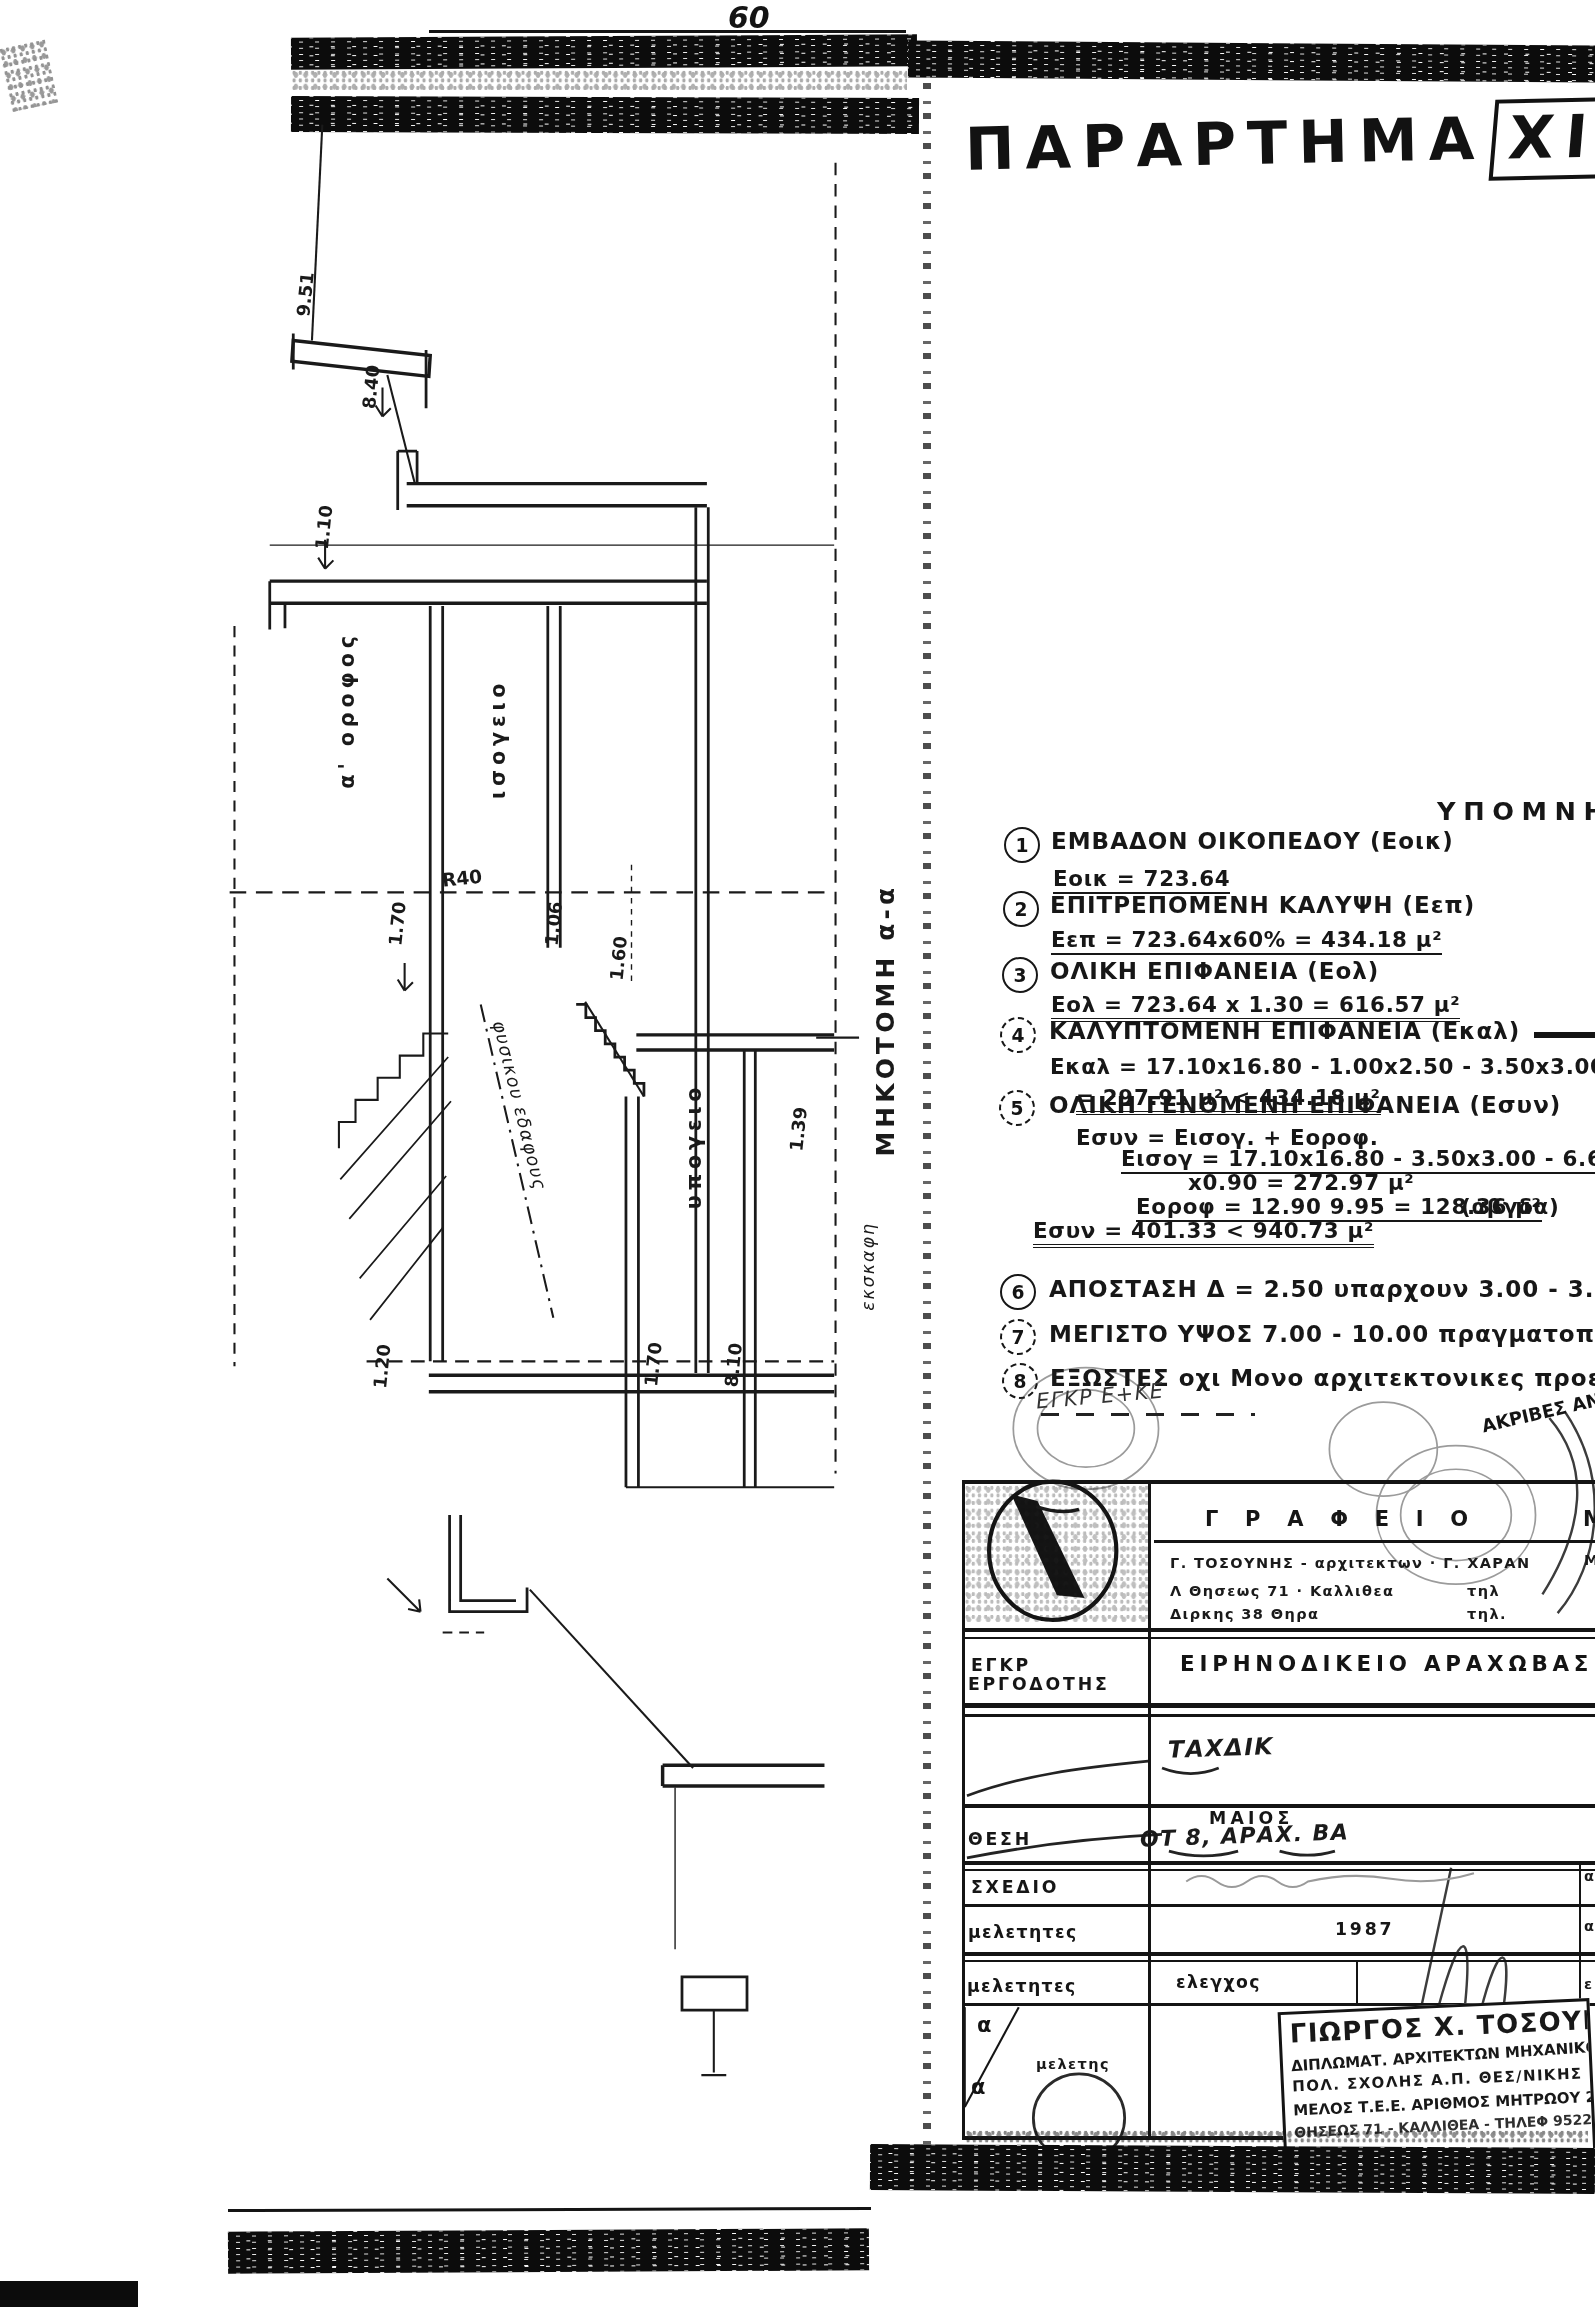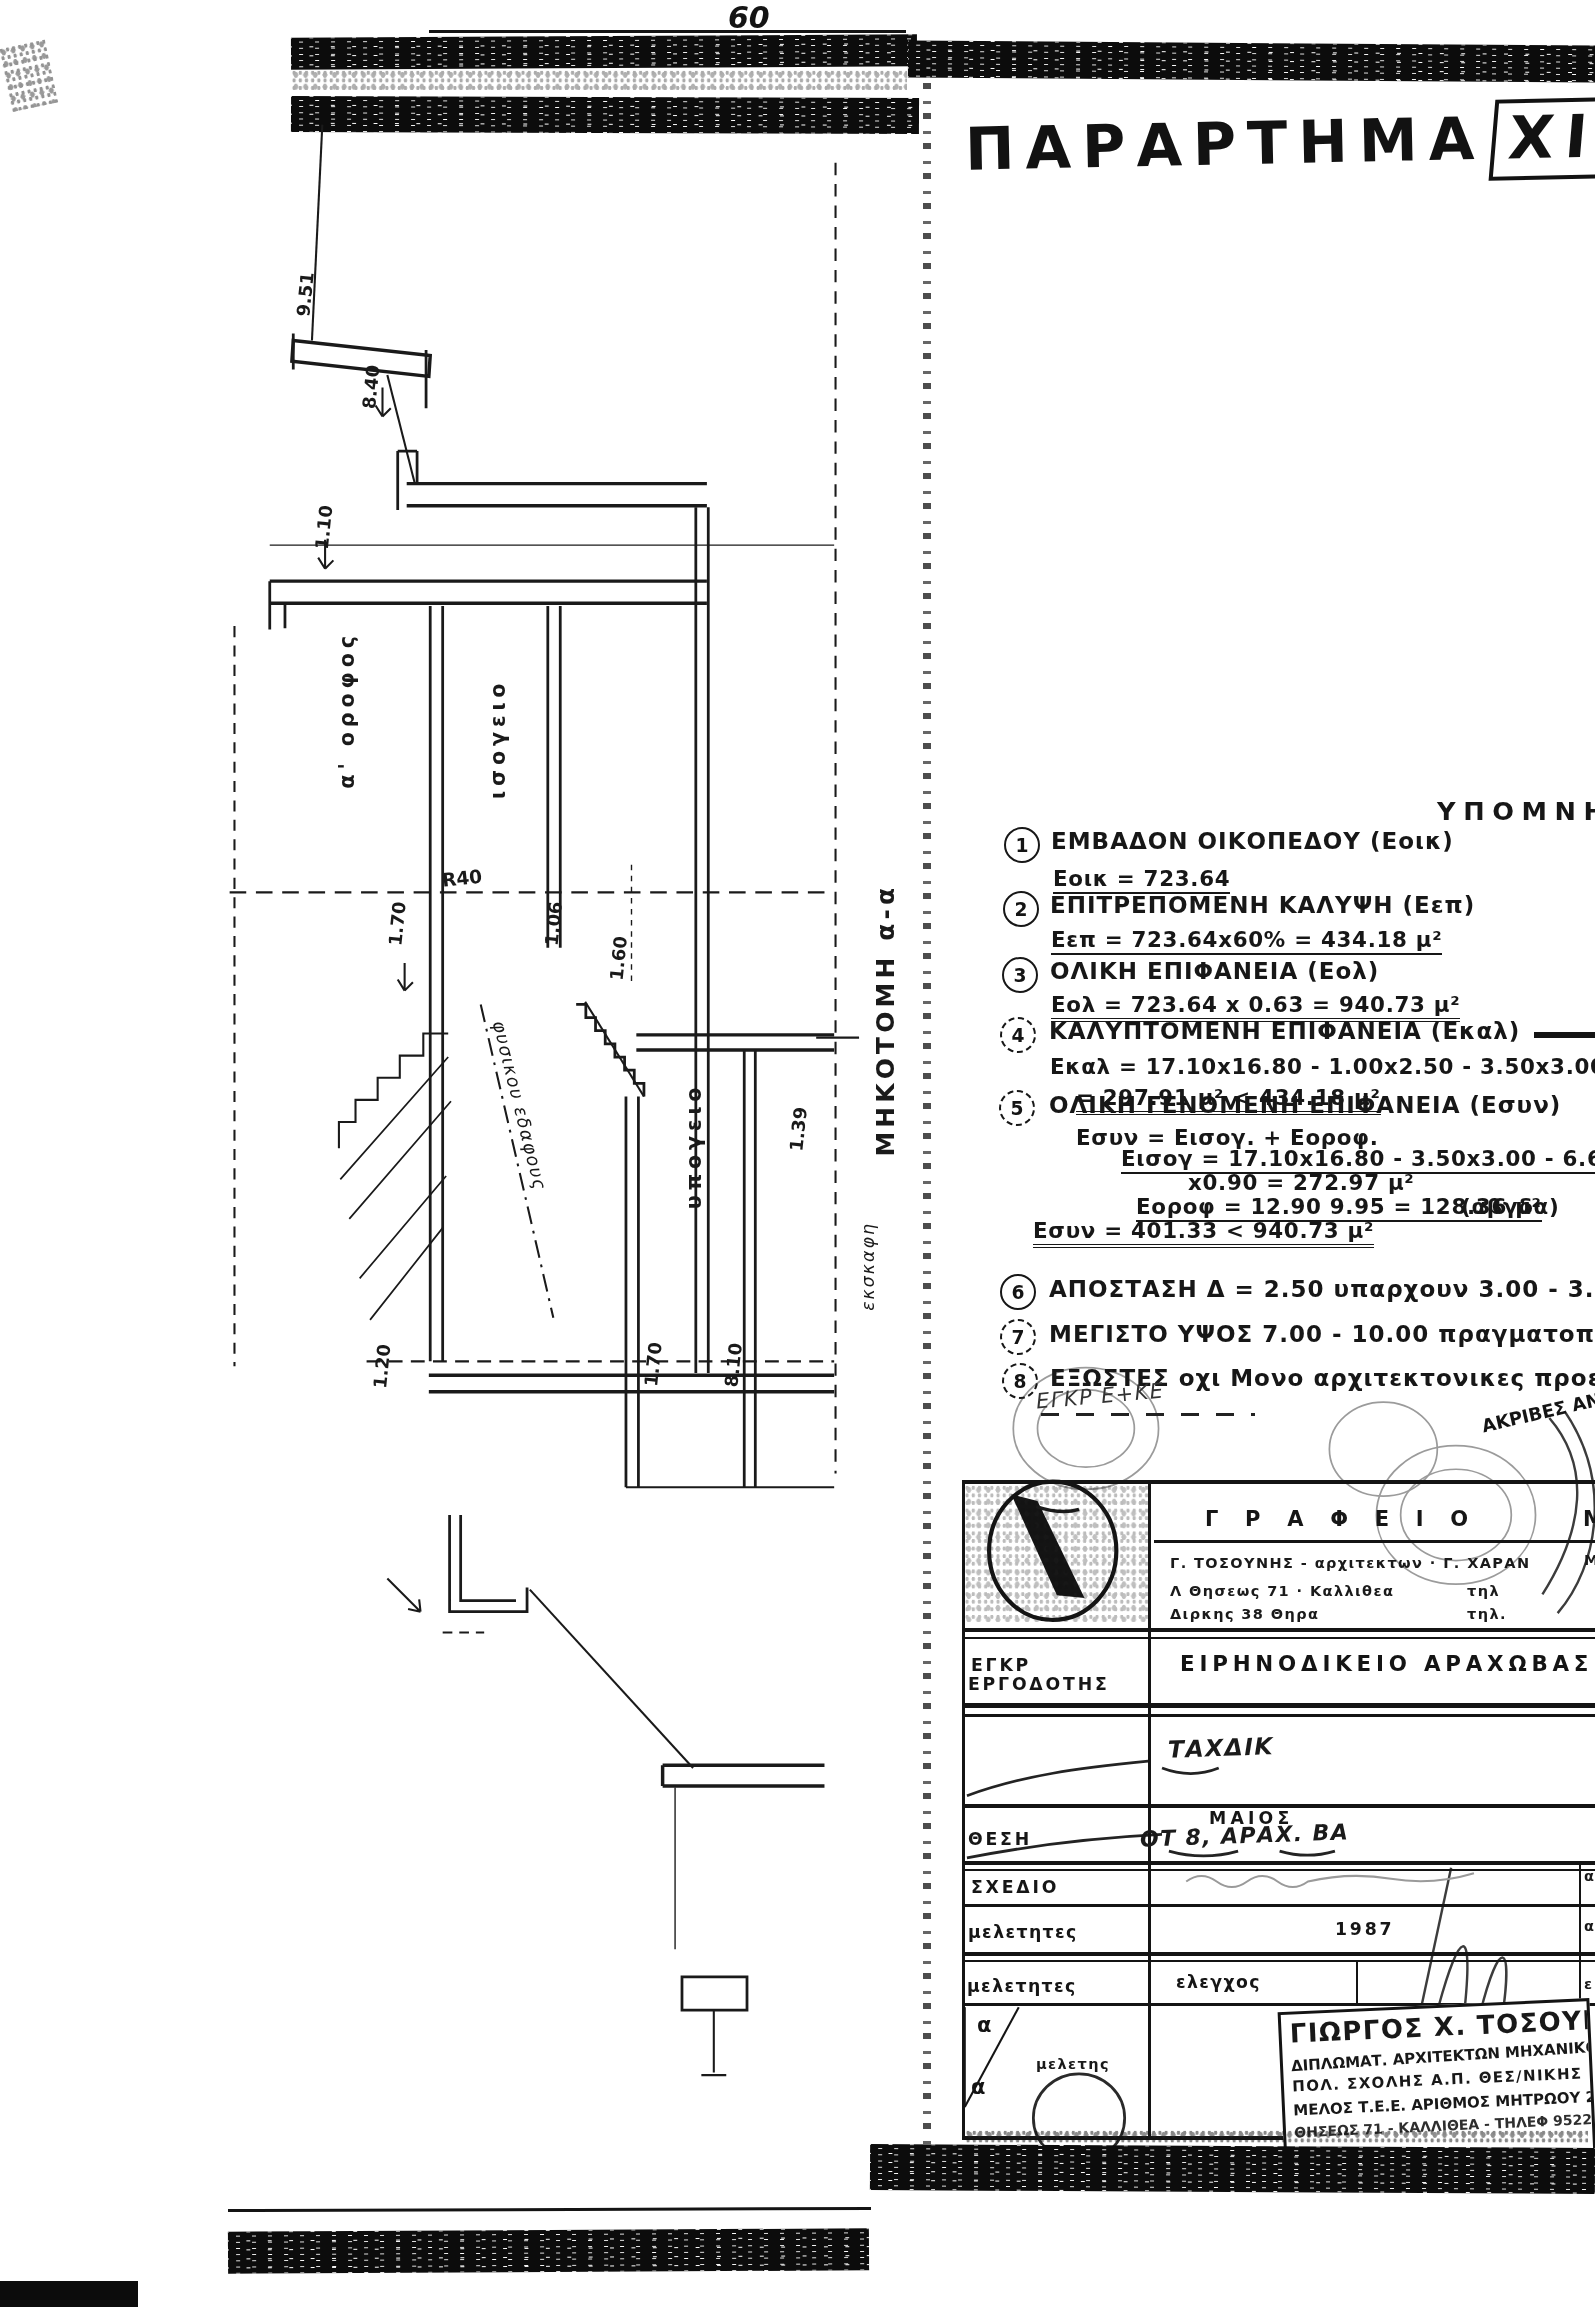--- a/index.html
+++ b/index.html
@@ -157,21 +157,21 @@
   <div class="abs circ" style="left:1004px;top:827px">1</div>
   <div class="abs leg" style="left:1051px;top:828px">ΕΜΒΑΔΟΝ  ΟΙΚΟΠΕΔΟΥ  (Εοικ)</div>
   <div class="abs legf u" style="left:1053px;top:866px">Εοικ = 723.64</div>
 
   <div class="abs circ" style="left:1003px;top:891px">2</div>
   <div class="abs leg" style="left:1050px;top:892px">ΕΠΙΤΡΕΠΟΜΕΝΗ  ΚΑΛΥΨΗ  (Εεπ)</div>
   <div class="abs legf u" style="left:1051px;top:927px">Εεπ = 723.64x60% = 434.18  μ²</div>
 
   <div class="abs circ" style="left:1002px;top:957px">3</div>
   <div class="abs leg" style="left:1050px;top:958px">ΟΛΙΚΗ  ΕΠΙΦΑΝΕΙΑ  (Εολ)</div>
-  <div class="abs legf uu" style="left:1051px;top:992px">Εολ = 723.64 x 0.63 = 940.73 μ²</div>
+  <div class="abs legf uu" style="left:1051px;top:992px">Εολ = 723.64 x 1.30 = 616.57 μ²</div>
 
   <div class="abs circ dash" style="left:1000px;top:1017px">4</div>
   <div class="abs leg" style="left:1049px;top:1018px">ΚΑΛΥΠΤΟΜΕΝΗ  ΕΠΙΦΑΝΕΙΑ  (Εκαλ)</div>
   <div class="abs rule" style="left:1534px;top:1032px;width:62px;height:5.5px"></div>
   <div class="abs legf" style="left:1050px;top:1054px">Εκαλ = 17.10x16.80 - 1.00x2.50 - 3.50x3.00 + 0.90x9</div>
   <div class="abs legf uu" style="left:1076px;top:1085px">= 297.91 μ² &lt;  434.18 μ²</div>
 
   <div class="abs circ dash" style="left:999px;top:1090px">5</div>
   <div class="abs leg" style="left:1049px;top:1092px">ΟΛΙΚΗ  ΓΕΝΟΜΕΝΗ  ΕΠΙΦΑΝΕΙΑ  (Εσυν)</div>
   <div class="abs legf" style="left:1076px;top:1125px">Εσυν = Εισογ. + Εοροφ.</div>

